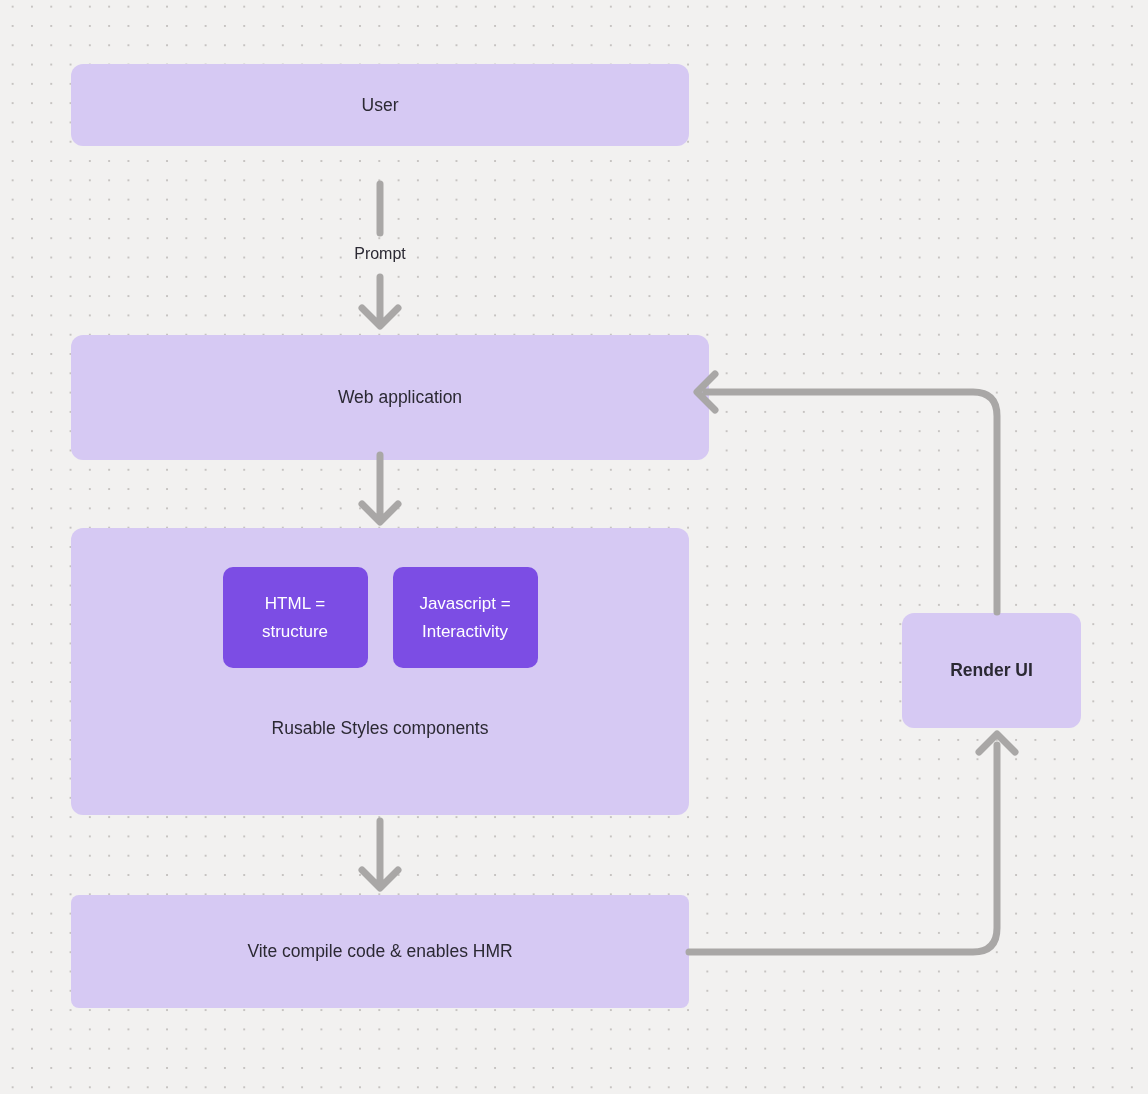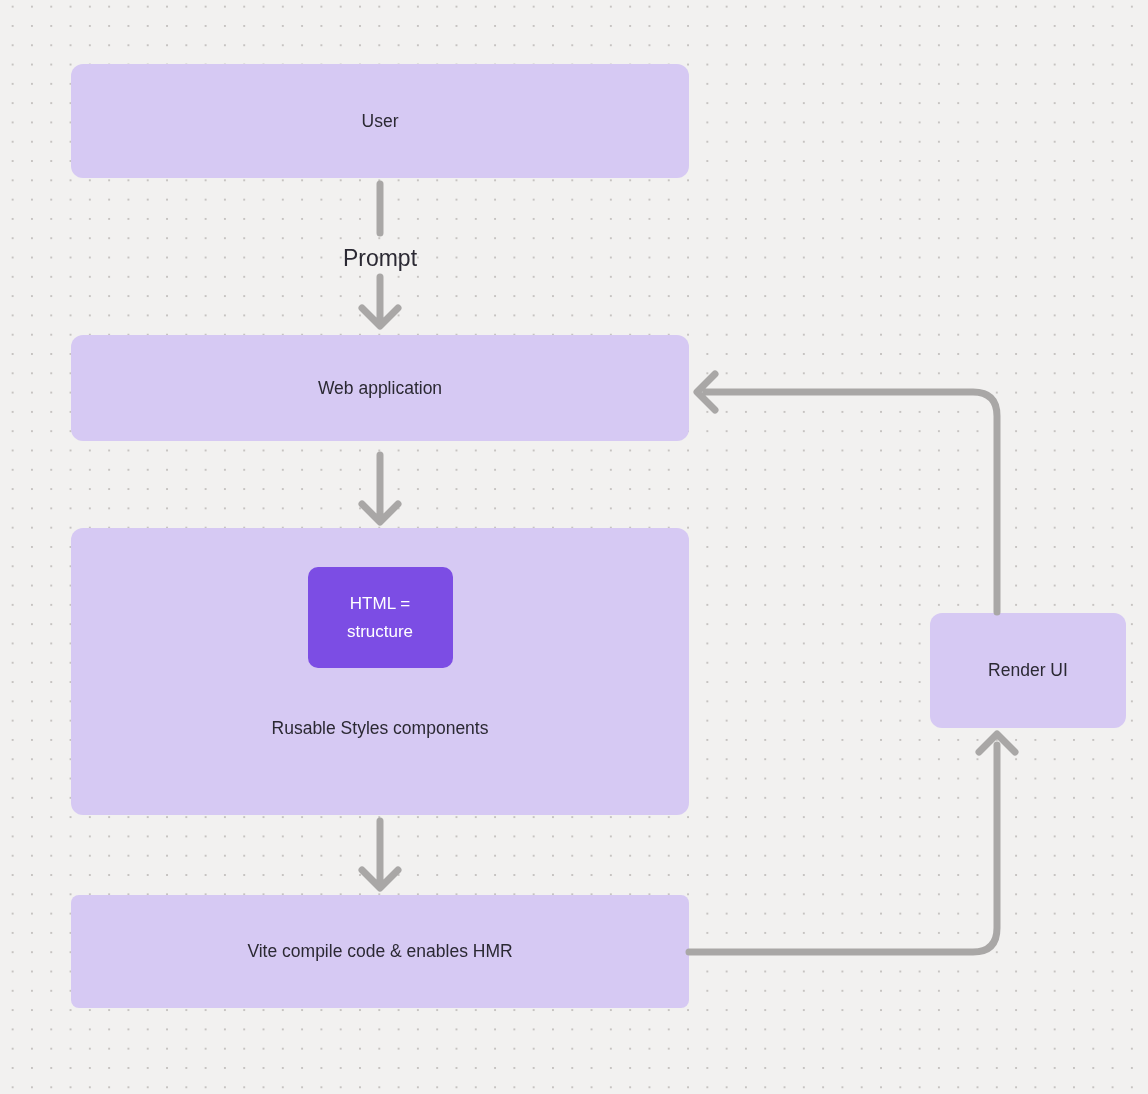--- a/index.html
+++ b/index.html
@@ -21,26 +21,26 @@
     position: absolute;
     background: var(--node_fill, #d6c9f3);
     border-radius: 12px;
     display: flex;
     align-items: center;
     justify-content: center;
     color: var(--text, #2b2933);
     font-size: 17.5px;
     z-index: 1;
   }
-  .node-user        { left: 71px;  top: 64px;  width: 618px; height: 114px; }
-  .node-webapp      { left: 71px;  top: 335px; width: 618px; height: 106px; }
+  .node-user        { left: 71px;  top: 64px;  width: 618px; height: 82px; }
+  .node-webapp      { left: 71px;  top: 335px; width: 618px; height: 125px; padding-left: 20px; }
   .node-components  { left: 71px;  top: 528px; width: 618px; height: 287px;
                       display: block; }
   .node-vite        { left: 71px;  top: 895px; width: 618px; height: 113px; border-radius: 8px; }
-  .node-renderui    { left: 930px; top: 613px; width: 196px; height: 115px; }
+  .node-renderui    { left: 902px; top: 613px; width: 179px; height: 115px; font-weight: bold; }
 
   .inner-row {
     position: absolute;
     left: 0; top: 39px;
     width: 100%;
     display: flex;
     justify-content: center;
     gap: 25px;
   }
   .inner-node {
@@ -67,21 +67,21 @@
     color: var(--text, #2b2933);
   }
   
   .node-components .group-caption { top: 190px; }
 
   .edge-label {
     position: absolute;
     left: 280px; top: 245px;
     width: 200px;
     text-align: center;
-    font-size: 23px;
+    font-size: 16px;
     color: var(--text, #2b2933);
     z-index: 3;
   }
   svg.edges {
     position: absolute;
     left: 0; top: 0;
     z-index: 2;
     pointer-events: none;
   }
   svg.edges path {
@@ -114,20 +114,23 @@
 
   <div class="node node-webapp">
     <span>Web application</span>
   </div>
 
   <div class="node node-components">
     <div class="inner-row">
       <div class="inner-node">
         <span>HTML = structure</span>
       </div>
+      <div class="inner-node">
+        <span>Javascript = Interactivity</span>
+      </div>
     </div>
     <div class="group-caption">Rusable Styles components</div>
   </div>
 
   <div class="node node-vite">
     <span>Vite compile code &amp; enables HMR</span>
   </div>
 
   <div class="node node-renderui">
     <span>Render UI</span>

